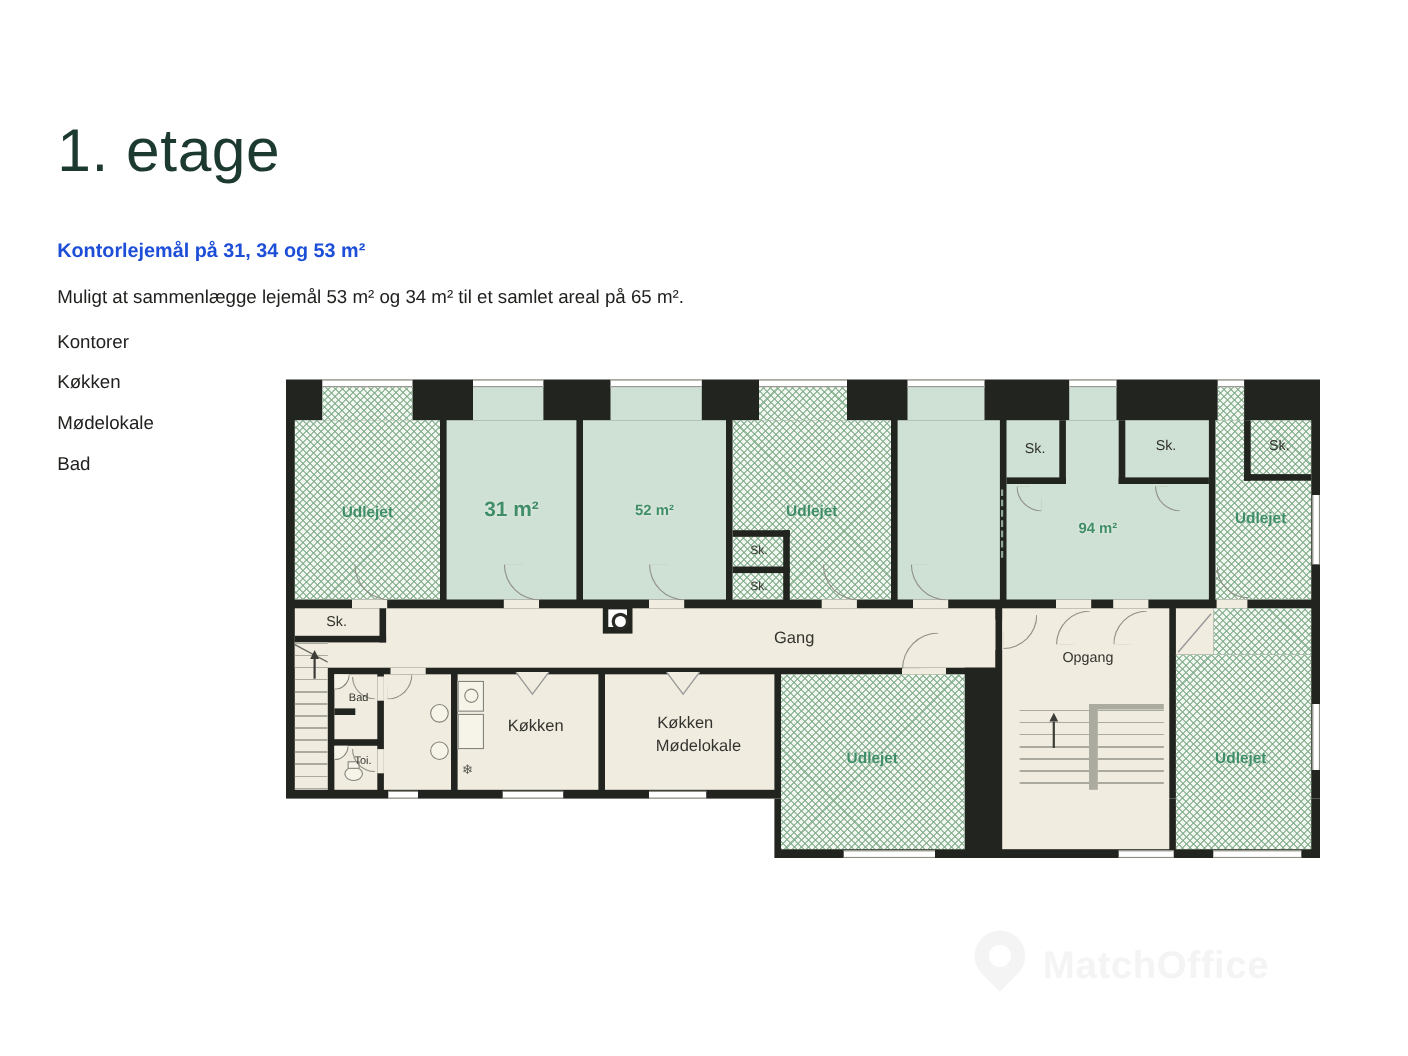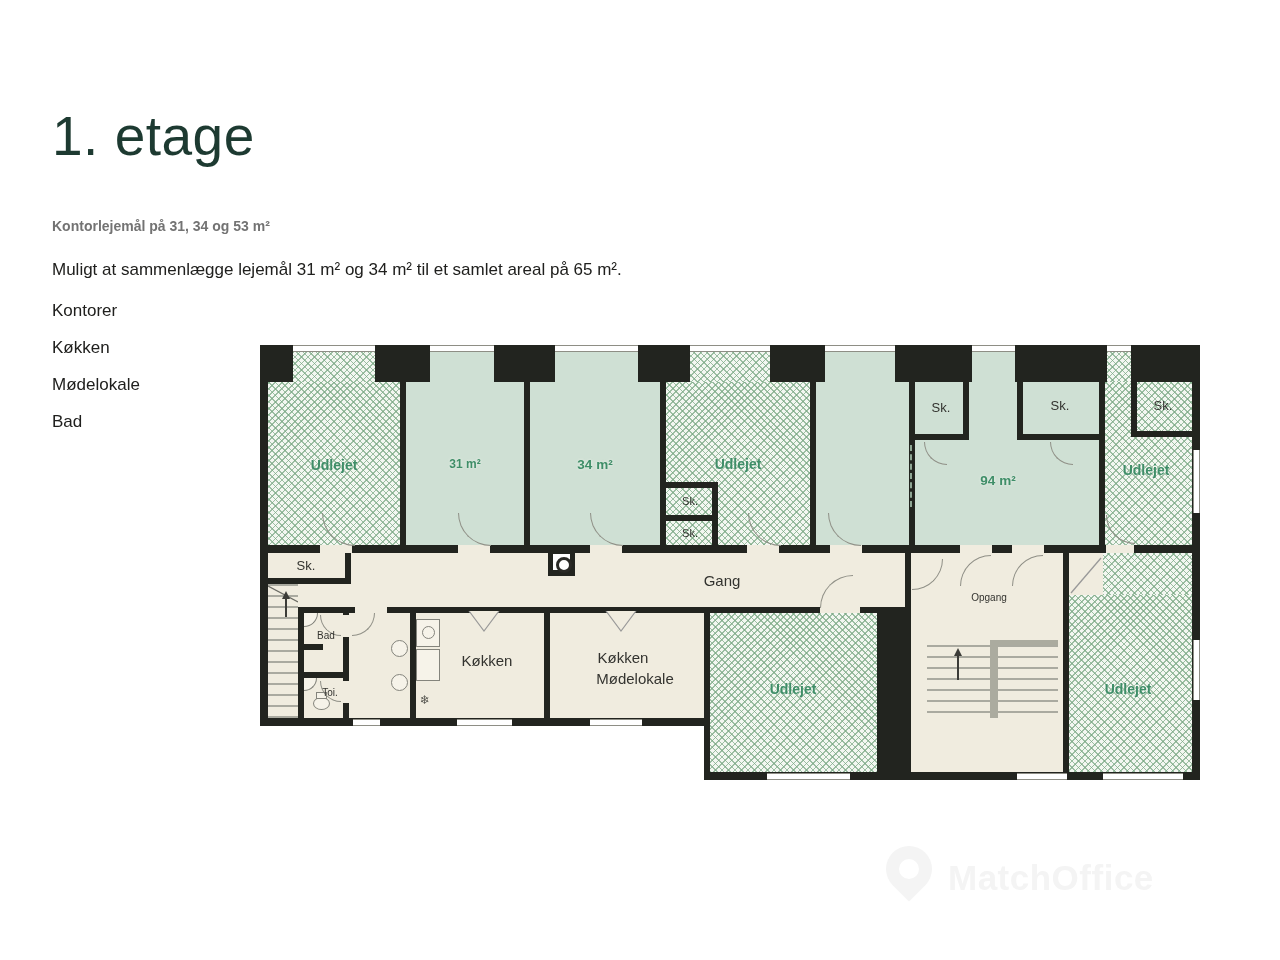--- a/index.html
+++ b/index.html
@@ -1,20 +1,20 @@
 <!DOCTYPE html>
 <html><head>
 <meta charset="utf-8">
 <style>
   html,body{margin:0;padding:0;width:1280px;height:960px;background:#fff;overflow:hidden;
     font-family:"Liberation Sans","DejaVu Sans",sans-serif;}
   .a{position:absolute;}
   
   #title{left:52px;top:104px;font-size:55px;font-weight:400;color:#1d3a31;letter-spacing:.5px;}
-  #subtitle{left:52px;top:218px;font-size:14px;font-weight:700;color:#737373;}
+  #subtitle{left:52px;top:218px;font-size:18px;font-weight:700;color:#1d4ed8;}
   #descr{left:52px;top:260px;font-size:17px;color:#20201e;}
   .feat{left:52px;font-size:17px;color:#20201e;}
   
   #plan{left:260px;top:345px;width:940px;height:435px;}
   .wall{background:#22241f;}
   .fill{background:#cfe0d4;}
   .cream{background:#f0ecdf;}
   .hatch{background-color:#f3f7f1;
     background-image:repeating-linear-gradient(45deg,rgba(122,168,132,.72) 0 1.3px,transparent 1.3px 4.6px),
                      repeating-linear-gradient(-45deg,rgba(122,168,132,.72) 0 1.3px,transparent 1.3px 4.6px);}
@@ -34,21 +34,21 @@
   #wm-pin{left:886px;top:846px;width:46px;height:46px;background:#f4f4f4;
     border-radius:50% 50% 50% 0;transform:rotate(-45deg);}
   #wm-pin-hole{left:13px;top:13px;width:20px;height:20px;border-radius:50%;background:#fff;}
   #wm-text{left:948px;top:858px;font-size:35px;font-weight:700;color:#f4f4f4;letter-spacing:.5px;}
 </style>
 </head>
 <body>
 
 <div class="a" id="title">1. etage</div>
 <div class="a" id="subtitle">Kontorlejemål på 31, 34 og 53 m²</div>
-<div class="a" id="descr">Muligt at sammenlægge lejemål 31 m² og 34 m² til et samlet areal på 65 m².</div>
+<div class="a" id="descr">Muligt at sammenlægge lejemål 53 m² og 34 m² til et samlet areal på 65 m².</div>
 <div class="a feat" style="top:301px">Kontorer</div>
 <div class="a feat" style="top:338px">Køkken</div>
 <div class="a feat" style="top:375px">Mødelokale</div>
 <div class="a feat" style="top:412px">Bad</div>
 
 <div class="a" id="plan">
 
   <div class="a wall" style="left:0;top:0;width:940px;height:381px"></div>
   <div class="a wall" style="left:444px;top:381px;width:496px;height:54px"></div>
 
@@ -189,35 +189,35 @@
   <div class="a win" style="left:93px;top:374px;width:27px"></div>
   <div class="a win" style="left:197px;top:374px;width:55px"></div>
   <div class="a win" style="left:330px;top:374px;width:52px"></div>
   <div class="a win" style="left:507px;top:428px;width:83px"></div>
   <div class="a win" style="left:757px;top:428px;width:50px"></div>
   <div class="a win" style="left:843px;top:428px;width:80px"></div>
   <div class="a winv" style="left:933px;top:105px;height:63px"></div>
   <div class="a winv" style="left:933px;top:295px;height:60px"></div>
 
   <div class="a lblg" style="left:74px;top:120px">Udlejet</div>
-  <div class="a lblg" style="left:205px;top:119px;font-size:12px">31 m²</div>
-  <div class="a lblg" style="left:335px;top:119px;font-size:13.5px">34 m²</div>
+  <div class="a lblg" style="left:205px;top:119px;font-size:19px">31 m²</div>
+  <div class="a lblg" style="left:335px;top:119px;font-size:13.5px">52 m²</div>
   <div class="a lblg" style="left:478px;top:119px">Udlejet</div>
   <div class="a lblg" style="left:738px;top:135px;font-size:13.5px">94 m²</div>
   <div class="a lblg" style="left:886px;top:125px">Udlejet</div>
   <div class="a lblg" style="left:533px;top:344px">Udlejet</div>
   <div class="a lblg" style="left:868px;top:344px">Udlejet</div>
   <div class="a lbld" style="left:46px;top:220px;font-size:13px">Sk.</div>
   <div class="a lbld" style="left:430px;top:156px;font-size:11px">Sk.</div>
   <div class="a lbld" style="left:430px;top:188px;font-size:11px">Sk.</div>
   <div class="a lbld" style="left:681px;top:62px;font-size:13px">Sk.</div>
   <div class="a lbld" style="left:800px;top:60px;font-size:13px">Sk.</div>
   <div class="a lbld" style="left:903px;top:60px;font-size:13px">Sk.</div>
   <div class="a lbld" style="left:462px;top:235px;font-size:15px">Gang</div>
-  <div class="a lbld" style="left:729px;top:252px;font-size:10px">Opgang</div>
+  <div class="a lbld" style="left:729px;top:252px;font-size:13px">Opgang</div>
   <div class="a lbld" style="left:227px;top:315px;font-size:15px">Køkken</div>
   <div class="a lbld" style="left:363px;top:312px;font-size:15px">Køkken</div>
   <div class="a lbld" style="left:375px;top:333px;font-size:15px">Mødelokale</div>
   <div class="a lbld" style="left:66px;top:290px;font-size:10px">Bad</div>
   <div class="a lbld" style="left:70px;top:347px;font-size:10px">Toi.</div>
 </div>
 
 <div class="a" id="wm-pin">
   <div class="a" id="wm-pin-hole"></div>
 </div>

